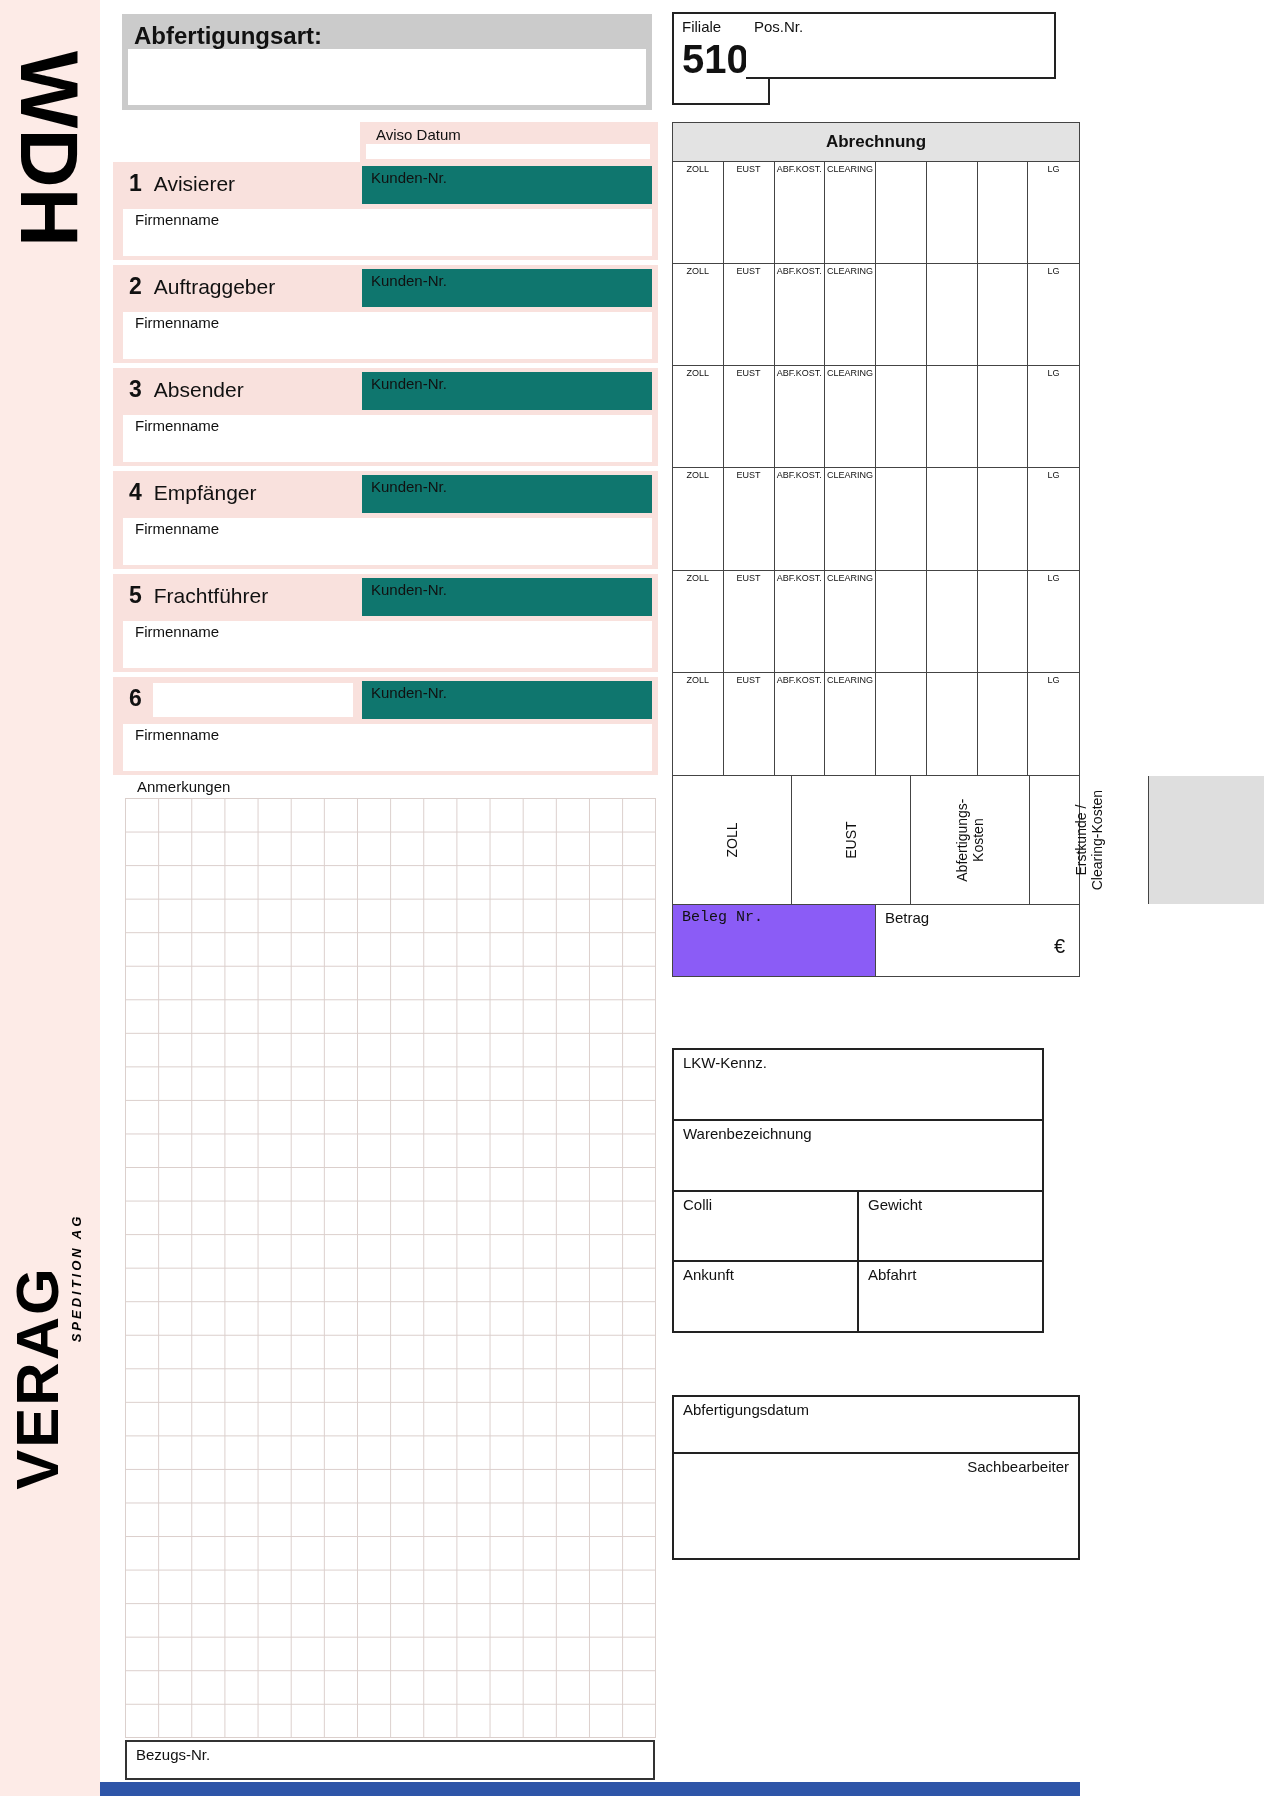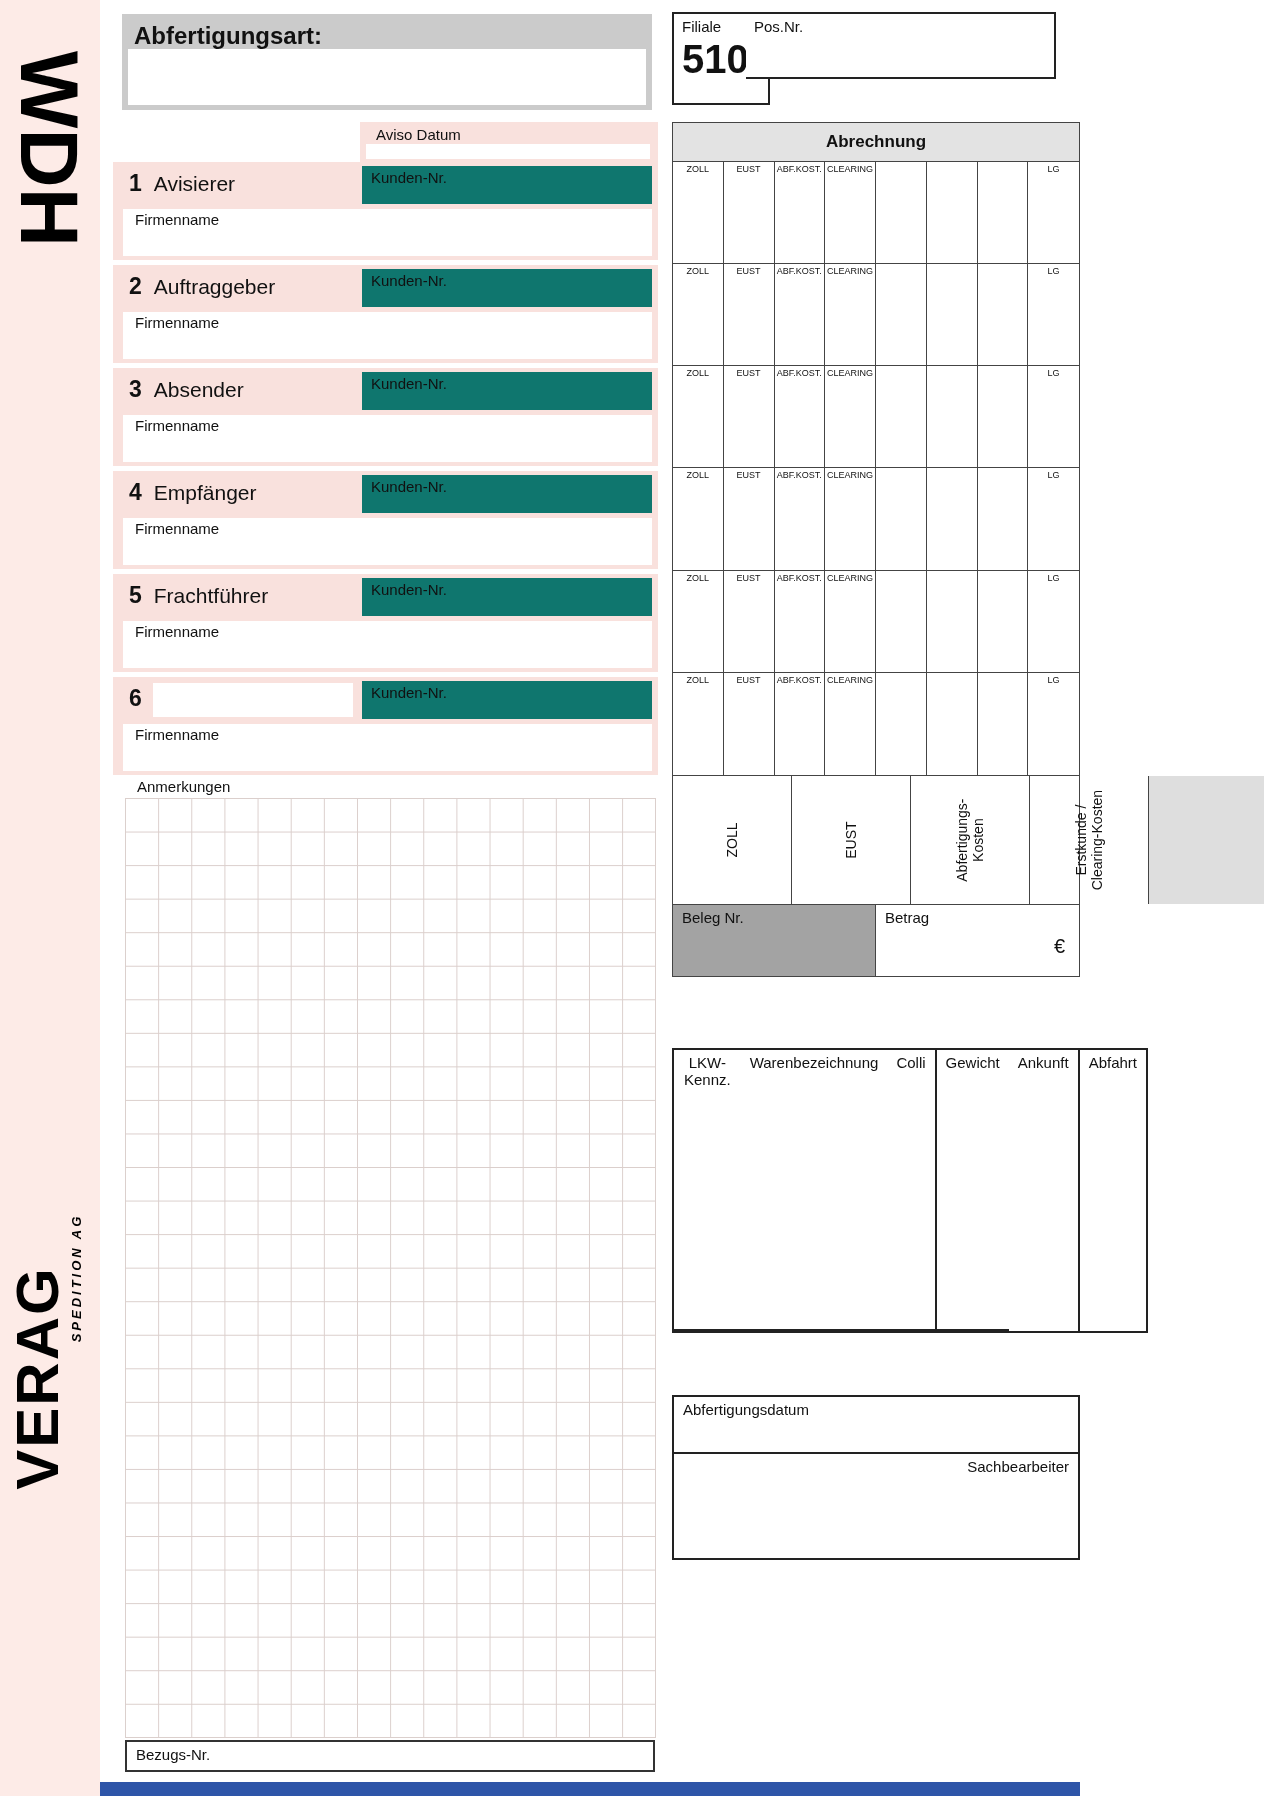--- a/index.html
+++ b/index.html
@@ -53,45 +53,45 @@
   .abr-cell:nth-child(n+41) { border-bottom:none; }
   .abr-col-label { font-size:9px; line-height:10px; white-space:nowrap; }
 
   .vrow { position:absolute; left:672px; top:776px; width:408px; height:129px; display:grid;
           grid-template-columns:repeat(8,1fr); border:1px solid #444; border-top:none; background:#fff; }
   .vcell { border-right:1px solid #444; display:flex; align-items:center; justify-content:center; }
   .vcell:last-child { border-right:none; }
   .vcell.gray { background:#dedede; }
   .vtext { display:block; flex:none; width:118px; transform:rotate(-90deg); font-size:14px; line-height:1.15; text-align:center; }
 
-  .beleg { position:absolute; left:672px; top:905px; width:204px; height:72px; border:1px solid #444; border-top:none; background:#a3a3a3; }
+  .beleg { position:absolute; left:672px; top:905px; width:204px; height:72px; border:1px solid #444; border-top:none; background:#8b5cf6;font-family:Liberation Mono, monospace; }
   .betrag { position:absolute; left:876px; top:905px; width:204px; height:72px; border:1px solid #444; border-top:none; border-left:none; background:#fff; }
   .box-label { display:block; font-size:15px; padding:4px 9px; }
   .euro { position:absolute; right:14px; top:30px; font-size:20px; }
 
   
   .anm-label { position:absolute; left:137px; top:778px; font-size:15px; }
   .anm-grid { position:absolute; left:125px; top:798px; width:531px; height:940px;
               background-image:linear-gradient(to right,#dbcfcc 1px,transparent 1px),
                                linear-gradient(to bottom,#dbcfcc 1px,transparent 1px);
               background-size:33.15px 33.55px;
               border-right:1px solid #dbcfcc; border-bottom:1px solid #dbcfcc; }
 
   
-  .info1 { position:absolute; left:672px; top:1048px; width:476px; height:285px; border:2px solid #222; background:#fff; display:flex; flex-direction:row;text-align:center; }
+  .info1 { position:absolute; left:672px; top:1048px; width:372px; height:285px; border:2px solid #222; background:#fff; display:flex; flex-direction:column; }
   .irow { flex:1; border-bottom:2px solid #222; position:relative; }
   .irow:last-child { border-bottom:none; }
   .isplit { display:flex; padding:0; }
   .icell { flex:1; border-right:2px solid #222; }
   .icell:last-child { border-right:none; }
   .info2 { position:absolute; left:672px; top:1395px; width:408px; height:165px; border:2px solid #222; background:#fff; display:flex; flex-direction:column; }
   .info2 .row1 { height:57px; border-bottom:2px solid #222; }
   .info2 .row2 { flex:1;text-align:right; }
 
-  .bezug { position:absolute; left:125px; top:1740px; width:530px; height:32px; border:2px solid #333; background:#fff; }
+  .bezug { position:absolute; left:125px; top:1740px; width:530px; height:40px; border:2px solid #333; background:#fff; }
   .blue-bar { position:absolute; left:100px; top:1782px; width:980px; height:14px; background:#2e55a8; }
 </style>
 </head>
 <body>
 
 <div class="page">
 
   <div class="pink-strip"></div>
   <div class="wdh">WDH</div>
   <div class="verag">VERAG</div>

